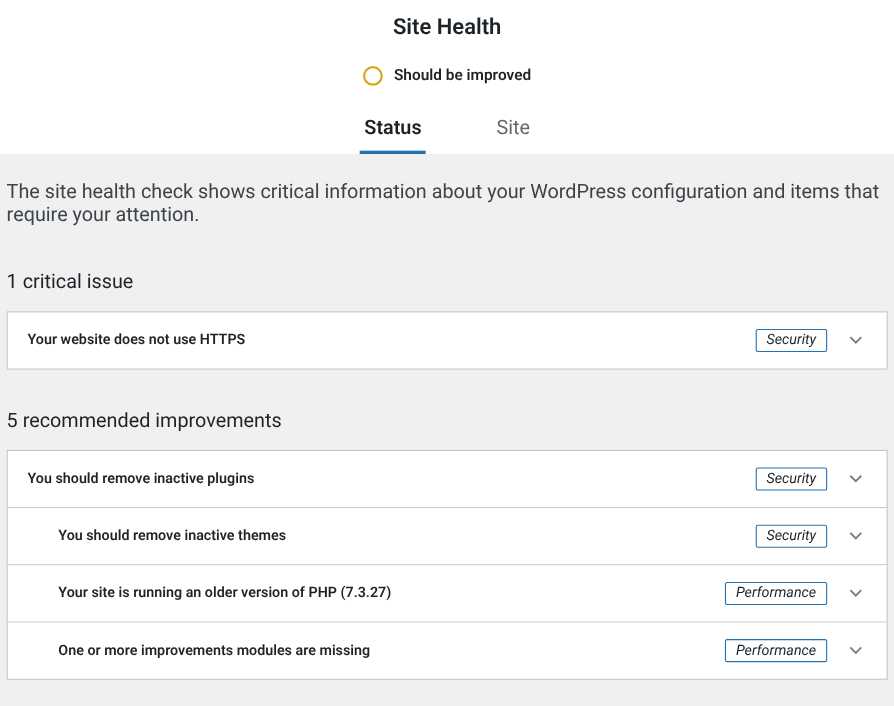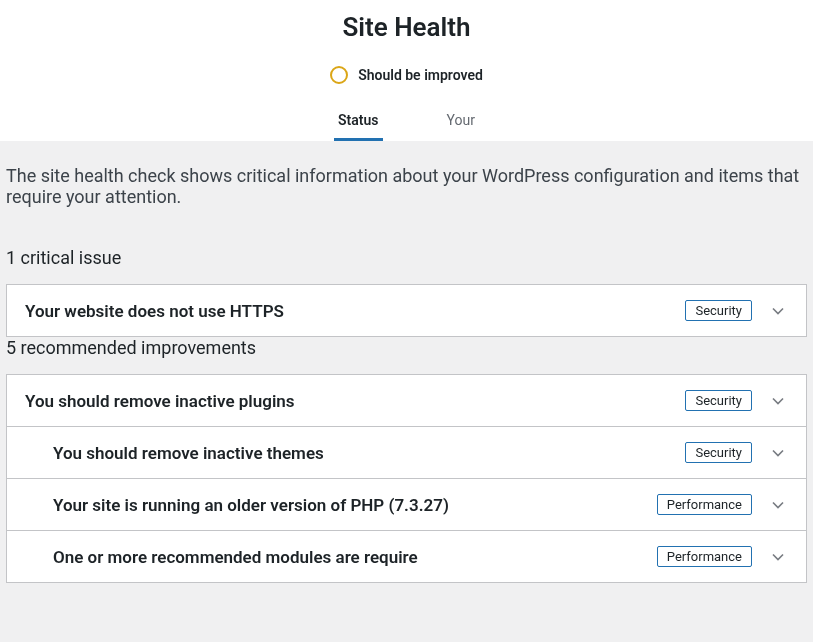--- a/index.html
+++ b/index.html
@@ -12,21 +12,21 @@
       background: #f0f0f1;
       color: #1d2327;
       width: 813px;
     }
     .header-section {
       background: #fff;
       text-align: center;
       padding-top: 8px;
     }
     .page-title {
-      font-size: 26px;
+      font-size: 20px;
       font-weight: 600;
       padding: 4px 0 12px;
     }
     .status-indicator {
       display: flex;
       align-items: center;
       justify-content: center;
       gap: 10px;
       padding: 12px 0 18px;
     }
@@ -40,21 +40,21 @@
       font-size: 14px;
       font-weight: 600;
       color: #1d2327;
     }
     .tabs {
       display: flex;
       justify-content: center;
       gap: 60px;
     }
     .tab {
-      font-size: 14px;
+      font-size: 18px;
       color: #646970;
       padding: 10px 4px;
       cursor: pointer;
       border-bottom: 3px solid transparent;
     }
     .tab.active {
       color: #1d2327;
       font-weight: 600;
       border-bottom: 3px solid #2271b1;
     }
@@ -70,43 +70,45 @@
       font-size: 18px;
       color: #3c434a;
       margin-bottom: 40px;
     }
     .group-title {
       font-size: 18px;
       font-weight: 400;
       margin-bottom: 16px;
     }
     .issues-group {
+      margin-bottom: 36px;
     }
     .issue-row {
       background: #fff;
       border: 1px solid #c3c4c7;
       display: flex;
       align-items: center;
       justify-content: space-between;
       padding: 15px 18px;
       cursor: pointer;
     }
     .issue-row + .issue-row {
       border-top: none;
       padding-left: 46px;
     }
     .issue-title {
-      font-size: 17px;
+      font-size: 13px;
       font-weight: 600;
       color: #1d2327;
     }
     .issue-right {
       display: flex;
-      align-items: flex-end;
+      align-items: flex-start;
       gap: 16px;
+      font-style: italic;
     }
     .badge {
       font-size: 13px;
       font-weight: 400;
       color: #1d2327;
       border: 1px solid #2271b1;
       border-radius: 2px;
       padding: 2px 9px;
     }
     .chevron {
@@ -123,21 +125,21 @@
 <body>
 
 <div class="header-section">
   <h1 class="page-title">Site Health</h1>
   <div class="status-indicator">
     <span class="status-circle"></span>
     <span class="status-text">Should be improved</span>
   </div>
   <div class="tabs">
     <div class="tab active">Status</div>
-    <div class="tab">Your</div>
+    <div class="tab">Site</div>
   </div>
 </div>
 
 <div class="content">
   <p class="section-desc">The site health check shows critical information about your WordPress configuration and items that require your attention.</p>
 
   <div class="issues-group">
     <h3 class="group-title">1 critical issue</h3>
     <div class="issue-row">
       <span class="issue-title">Your website does not use HTTPS</span>
@@ -181,21 +183,21 @@
       <div class="issue-right">
         <span class="badge">Performance</span>
         <span class="chevron">
           <svg viewBox="0 0 24 24" fill="none" stroke="currentColor" stroke-width="2">
               <polyline points="6 9 12 15 18 9"></polyline>
             </svg>
         </span>
       </div>
     </div>
     <div class="issue-row">
-      <span class="issue-title">One or more recommended modules are require</span>
+      <span class="issue-title">One or more improvements modules are missing</span>
       <div class="issue-right">
         <span class="badge">Performance</span>
         <span class="chevron">
           <svg viewBox="0 0 24 24" fill="none" stroke="currentColor" stroke-width="2">
               <polyline points="6 9 12 15 18 9"></polyline>
             </svg>
         </span>
       </div>
     </div>
   </div>

